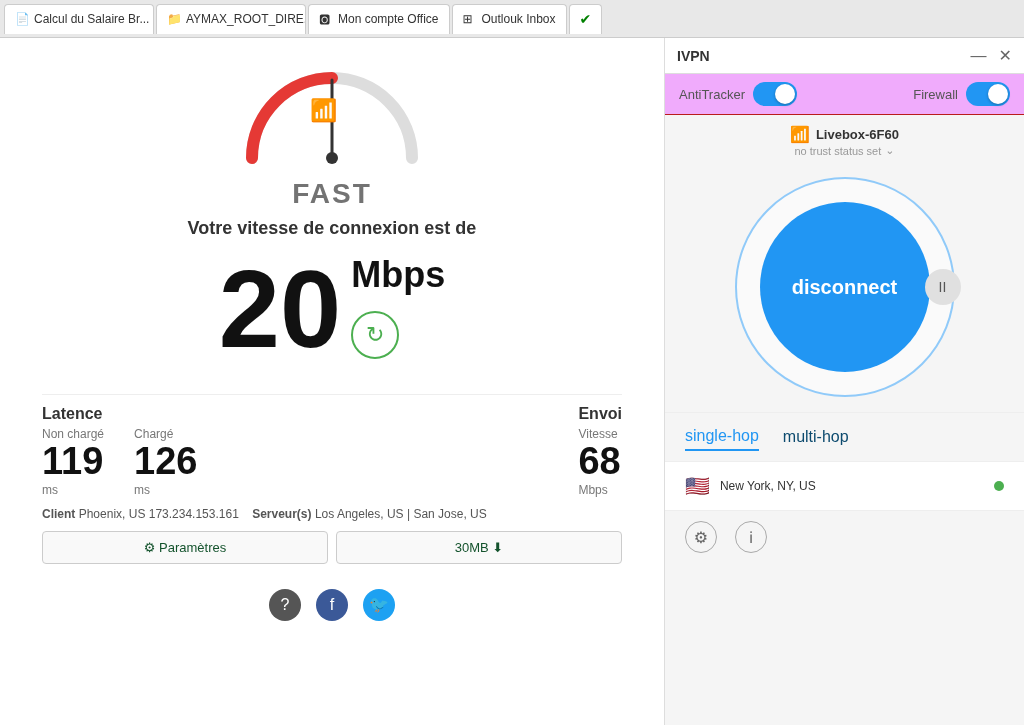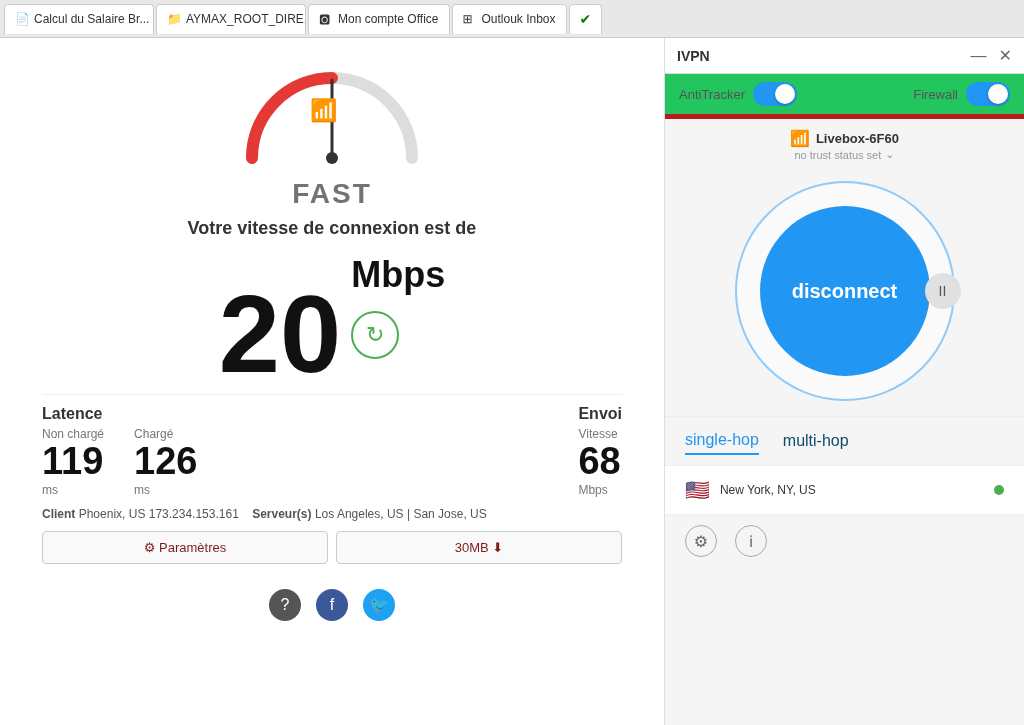--- a/index.html
+++ b/index.html
@@ -89,21 +89,20 @@
     .speed-description {
       font-size: 18px;
       font-weight: bold;
       color: #333;
       text-align: center;
       margin-bottom: 15px;
     }
 
     .speed-display {
       display: flex;
-      align-items: flex-end;
       gap: 10px;
       margin-bottom: 5px;
     }
 
     .speed-number {
       font-size: 110px;
       font-weight: 900;
       color: #111;
       line-height: 1;
     }
@@ -199,21 +198,21 @@
       margin-bottom: 20px;
     }
 
     .bottom-btn {
       flex: 1;
       padding: 8px;
       border: 1px solid #ccc;
       border-radius: 4px;
       background: #f9f9f9;
       font-size: 13px;
-      color: #7f1d1d;
+      color: #14532d;
       cursor: pointer;
       display: flex;
       align-items: center;
       justify-content: center;
       gap: 5px;
     }
 
     .social-icons {
       display: flex;
       gap: 15px;
@@ -275,22 +274,22 @@
       border: none;
       padding: 0;
     }
 
     
     .toggle-row {
       display: flex;
       align-items: center;
       justify-content: space-between;
       padding: 8px 14px;
-      background: #22c55e;
-      border-bottom: 5px solid #b91c1c;
+      background: #f0abfc;
+      border-bottom: 1px solid #b91c1c;
     }
 
     .toggle-group {
       display: flex;
       align-items: center;
       gap: 8px;
     }
 
     .toggle-label {
       font-size: 13px;

